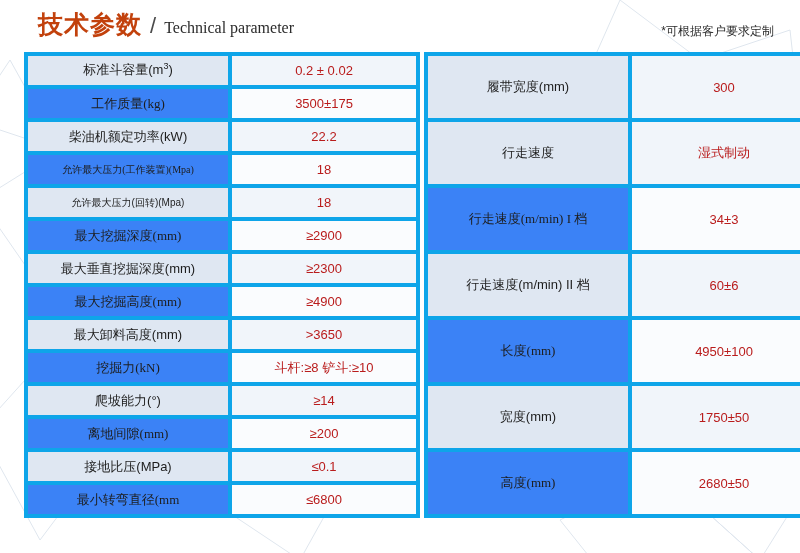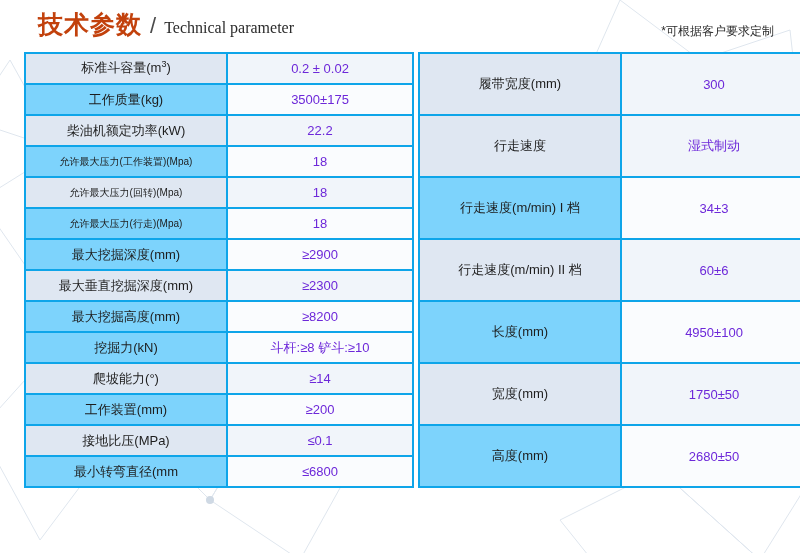--- a/index.html
+++ b/index.html
@@ -76,37 +76,37 @@
     table-layout: fixed;
   }
   .tbl.left { width: 376px; }
   .tbl.right { width: 376px; margin-left: 4px; }
 
   .tbl td {
     height: 29px;
     font-size: 13px;
     text-align: center;
     vertical-align: middle;
-    border: 2px solid #0ea5e9;
+    border: 4px solid #0ea5e9;
     padding: 0 2px;
     white-space: nowrap;
     overflow: hidden;
   }
   .tbl .k {
     width: 196px;
     background: #dfe7f2;
     color: #1d1d1d;
   }
   .tbl .v {
     width: 180px;
     background: #f1f5fa;
-    color: #6d28d9;
+    color: #b91c1c;
     margin-top: 8px;
   }
-  .tbl tr.alt .k { background: #7dd3fc; }
+  .tbl tr.alt .k { background: #3b82f6; font-family: Liberation Serif, serif; }
   .tbl tr.alt .v { background: #fafcfe; }
   .tbl .k.small { font-size: 10px; }
   .sup { font-size: 9px; vertical-align: super; }
 </style>
 </head>
 <body>
 
 <svg class="bg-deco" width="800" height="553" viewBox="0 0 800 553" xmlns="http://www.w3.org/2000/svg">
   <g stroke="#dfe6ee" stroke-width="1" fill="none">
     <path d="M -20 200 L 60 150 L 140 240 L 70 330 Z"></path>
@@ -165,45 +165,45 @@
         </tr>
         <tr class="alt">
           <td class="k small">允许最大压力(工作装置)(Mpa)</td>
           <td class="v">18</td>
         </tr>
         <tr>
           <td class="k small">允许最大压力(回转)(Mpa)</td>
           <td class="v">18</td>
         </tr>
         <tr class="alt">
-          <td class="k small">允许最大压力(行走)(Mpa)</td>
-          <td class="v">18</td>
-        </tr>
-        <tr class="alt">
           <td class="k">最大挖掘深度(mm)</td>
           <td class="v">≥2900</td>
         </tr>
         <tr>
           <td class="k">最大垂直挖掘深度(mm)</td>
           <td class="v">≥2300</td>
         </tr>
         <tr class="alt">
           <td class="k">最大挖掘高度(mm)</td>
-          <td class="v">≥8200</td>
+          <td class="v">≥4900</td>
+        </tr>
+        <tr>
+          <td class="k">最大卸料高度(mm)</td>
+          <td class="v">&gt;3650</td>
         </tr>
         <tr class="alt">
           <td class="k">挖掘力(kN)</td>
           <td class="v">斗杆:≥8 铲斗:≥10</td>
         </tr>
         <tr>
           <td class="k">爬坡能力(°)</td>
           <td class="v">≥14</td>
         </tr>
         <tr class="alt">
-          <td class="k">工作装置(mm)</td>
+          <td class="k">离地间隙(mm)</td>
           <td class="v">≥200</td>
         </tr>
         <tr>
           <td class="k">接地比压(MPa)</td>
           <td class="v">≤0.1</td>
         </tr>
         <tr class="alt">
           <td class="k">最小转弯直径(mm</td>
           <td class="v">≤6800</td>
         </tr>

